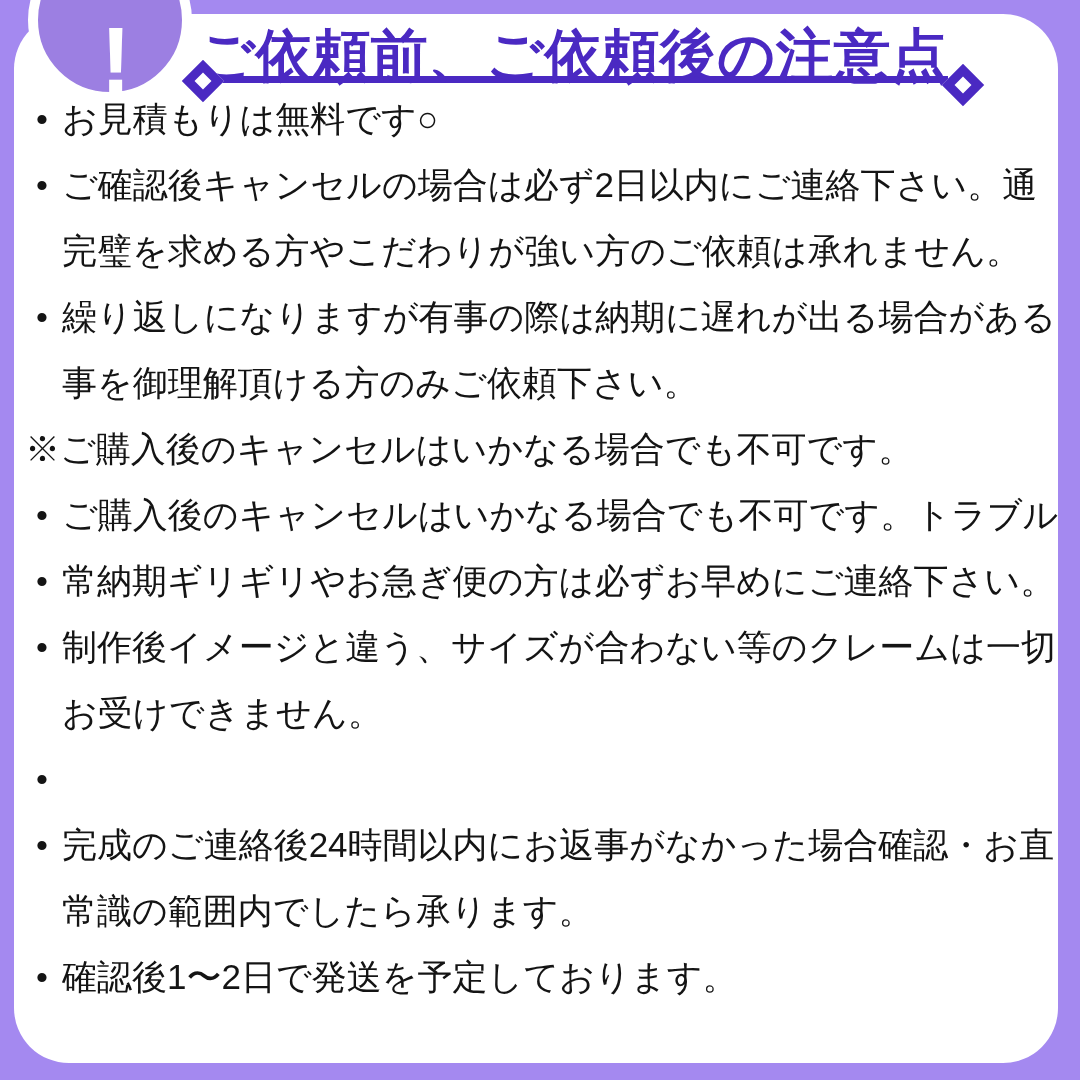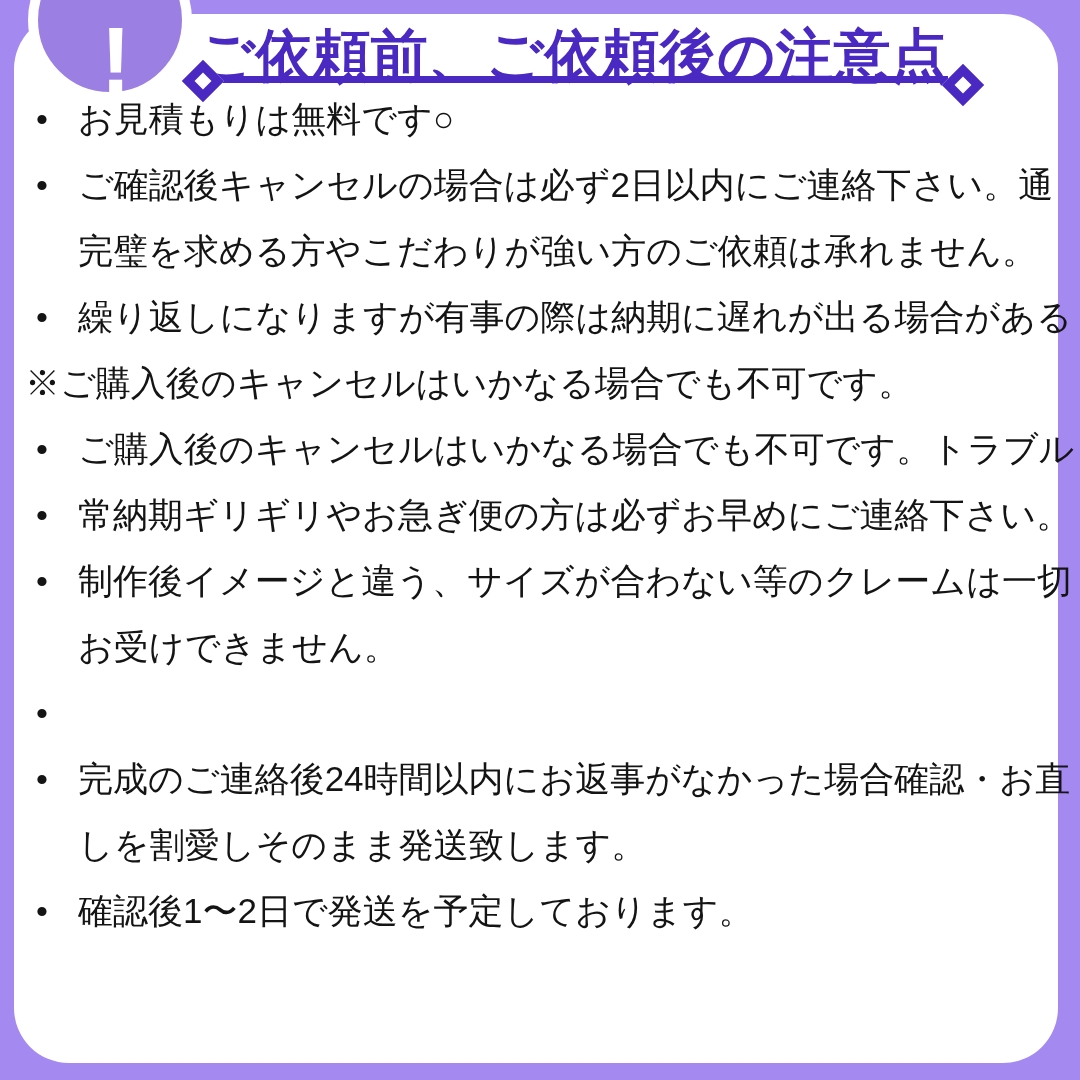--- a/index.html
+++ b/index.html
@@ -51,21 +51,21 @@
   .note-line {
     position:relative; height:66px;
     display:flex; align-items:center;
   }
   .note-line .bullet {
     position:absolute; left:-26px; top:50%;
     transform:translateY(-50%);
     font-size:34px; color:#141414; line-height:1;
   }
   .note-line .text {
-    font-size:35px; color:#141414; white-space:nowrap;margin-left:16px;
+    font-size:35px; color:#141414; white-space:nowrap;
   }
   .note-line.asterisk .text { margin-left:-37px; }
 </style>
 </head>
 <body>
 
 <div class="canvas">
   <div class="panel"></div>
 
   <div class="badge">
@@ -87,20 +87,23 @@
         <span class="bullet">•</span>
         <span class="text">ご確認後キャンセルの場合は必ず2日以内にご連絡下さい。通</span>
       </div>
       <div class="note-line">
         <span class="text">完璧を求める方やこだわりが強い方のご依頼は承れません。</span>
       </div>
       <div class="note-line">
         <span class="bullet">•</span>
         <span class="text">繰り返しになりますが有事の際は納期に遅れが出る場合がある</span>
       </div>
+      <div class="note-line">
+        <span class="text">事を御理解頂ける方のみご依頼下さい。</span>
+      </div>
       <div class="note-line asterisk">
         <span class="text">※ご購入後のキャンセルはいかなる場合でも不可です。</span>
       </div>
       <div class="note-line">
         <span class="bullet">•</span>
         <span class="text">ご購入後のキャンセルはいかなる場合でも不可です。トラブル</span>
       </div>
       <div class="note-line">
         <span class="bullet">•</span>
         <span class="text">常納期ギリギリやお急ぎ便の方は必ずお早めにご連絡下さい。</span>
@@ -113,20 +116,20 @@
         <span class="text">お受けできません。</span>
       </div>
       <div class="note-line">
         <span class="bullet">•</span>
       </div>
       <div class="note-line">
         <span class="bullet">•</span>
         <span class="text">完成のご連絡後24時間以内にお返事がなかった場合確認・お直</span>
       </div>
       <div class="note-line">
-        <span class="text">しを割愛しそのまま発送致します。</span>
+        <span class="text">常識の範囲内でしたら承ります。</span>
       </div>
       <div class="note-line">
         <span class="bullet">•</span>
         <span class="text">確認後1〜2日で発送を予定しております。</span>
       </div>
     </div>
 </div>
 
 </body></html>

